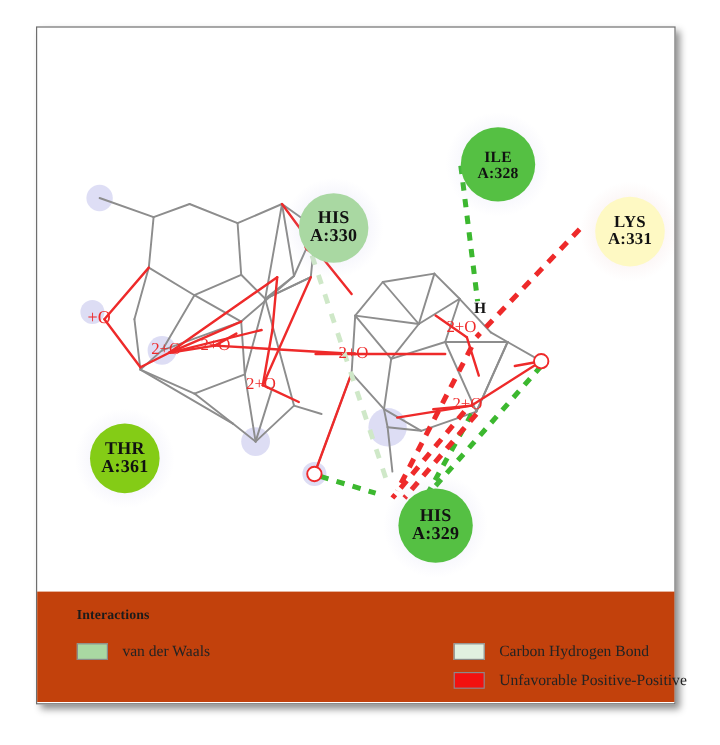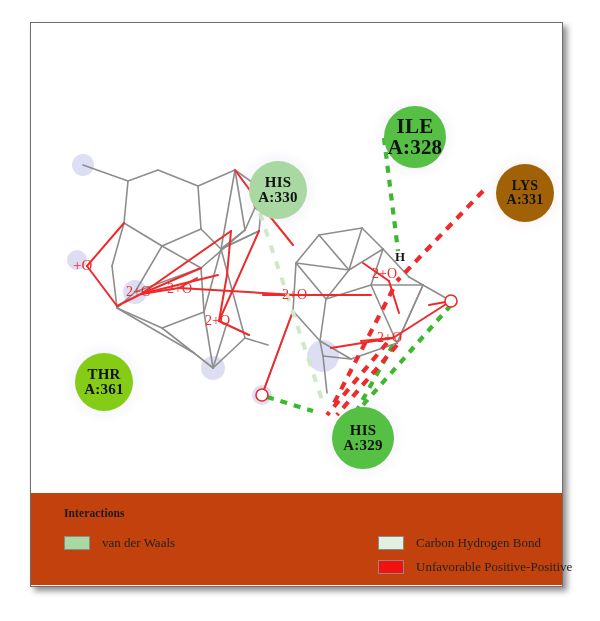--- a/index.html
+++ b/index.html
@@ -261,28 +261,28 @@
 
       <div class="halo" style="left:205px;top:125px;width:84px;height:84px;
            background:radial-gradient(circle,rgba(170,170,225,0.30) 0%,rgba(255,255,255,0) 70%);"></div>
       <div class="residue" style="left:218px;top:138px;width:58px;height:58px;background:#a9d8a2;font-size:15px;">
         <span class="rname">HIS</span>
         <span class="rid">A:330</span>
       </div>
 
       <div class="halo" style="left:340px;top:70px;width:88px;height:88px;
            background:radial-gradient(circle,rgba(170,170,225,0.28) 0%,rgba(255,255,255,0) 70%);"></div>
-      <div class="residue" style="left:353px;top:83px;width:62px;height:62px;background:#55c043;font-size:21px;">
+      <div class="residue" style="left:353px;top:83px;width:62px;height:62px;background:#55c043;font-size:13px;">
         <span class="rname">ILE</span>
         <span class="rid">A:328</span>
       </div>
 
       <div class="halo" style="left:452px;top:128px;width:84px;height:84px;
            background:radial-gradient(circle,rgba(225,170,170,0.30) 0%,rgba(255,255,255,0) 70%);"></div>
-      <div class="residue" style="left:465px;top:141px;width:58px;height:58px;background:#a16207;font-size:14px;">
+      <div class="residue" style="left:465px;top:141px;width:58px;height:58px;background:#fef9c3;font-size:14px;">
         <span class="rname">LYS</span>
         <span class="rid">A:331</span>
       </div>
 
       <div class="halo" style="left:31px;top:317px;width:84px;height:84px;
            background:radial-gradient(circle,rgba(170,170,225,0.28) 0%,rgba(255,255,255,0) 70%);"></div>
       <div class="residue" style="left:44px;top:330px;width:58px;height:58px;background:#84cc16;font-size:15px;">
         <span class="rname">THR</span>
         <span class="rid">A:361</span>
       </div>

